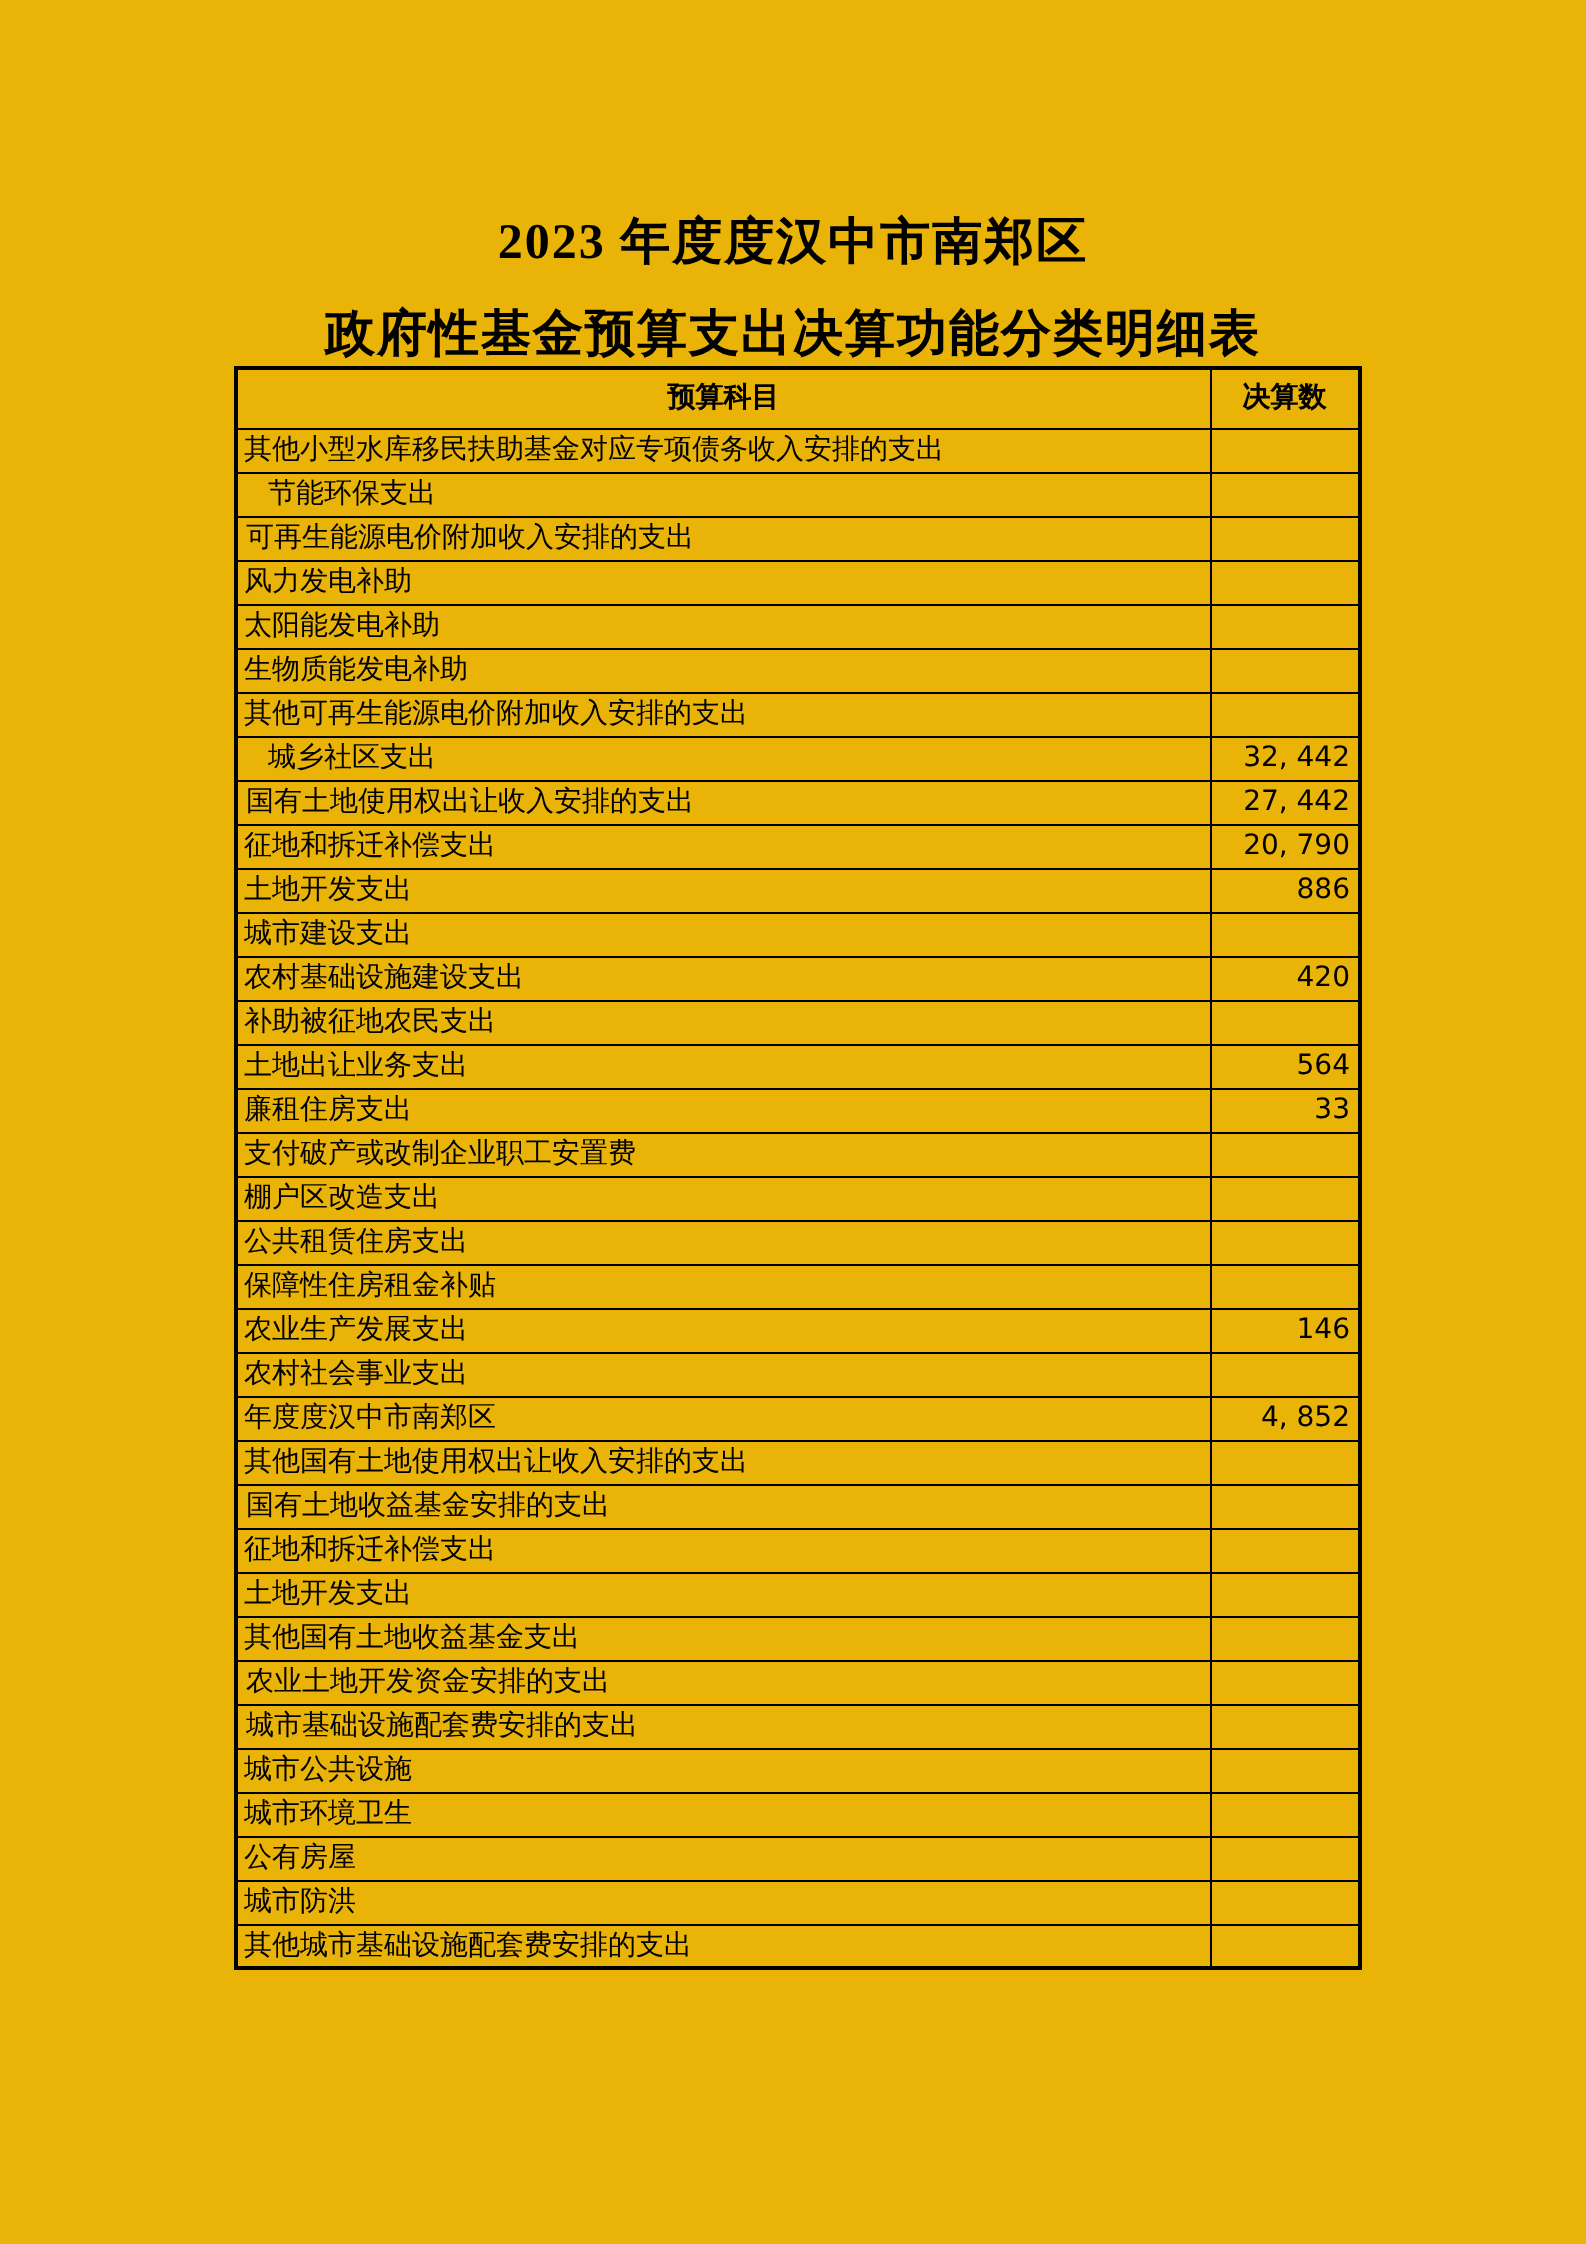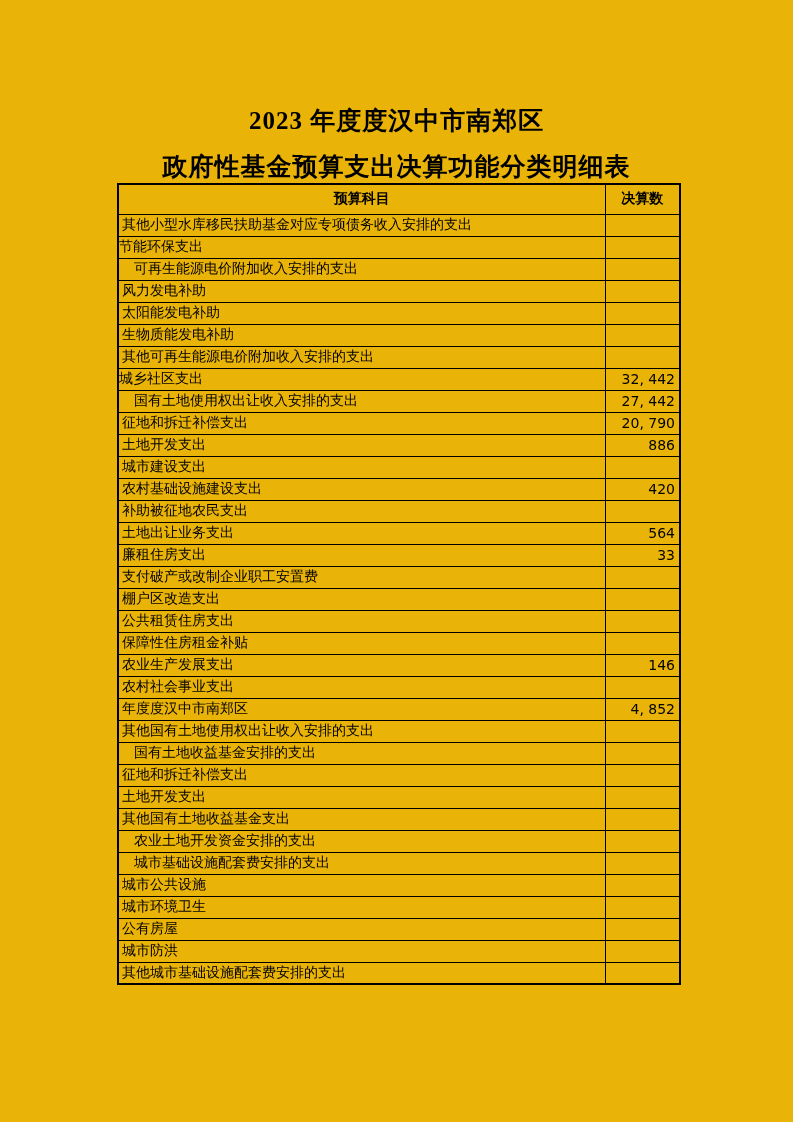--- a/index.html
+++ b/index.html
@@ -54,22 +54,22 @@
     font-weight: bold;
     text-align: center;
     vertical-align: middle;
   }
   table.budget td {
     height: 22px;
     vertical-align: middle;
     font-weight: normal;
   }
   td.label { text-align: left; padding-left: 3px; }
-  td.label.indent-0 { padding-left: 0; margin-left: 39px; }
-  td.label.indent-1 { padding-left: 15px; }
+  td.label.indent-0 { padding-left: 15px; margin-left: 39px; }
+  td.label.indent-1 { padding-left: 4px; }
   td.label.indent-2 { }
   td.value {
     text-align: right;
     padding-right: 4px;
     font-family: "DejaVu Sans", "Liberation Sans", sans-serif;
   }
   col.c-subject { width: 487px; }
   col.c-amount  { width: 75px; }
 </style>
 </head>

